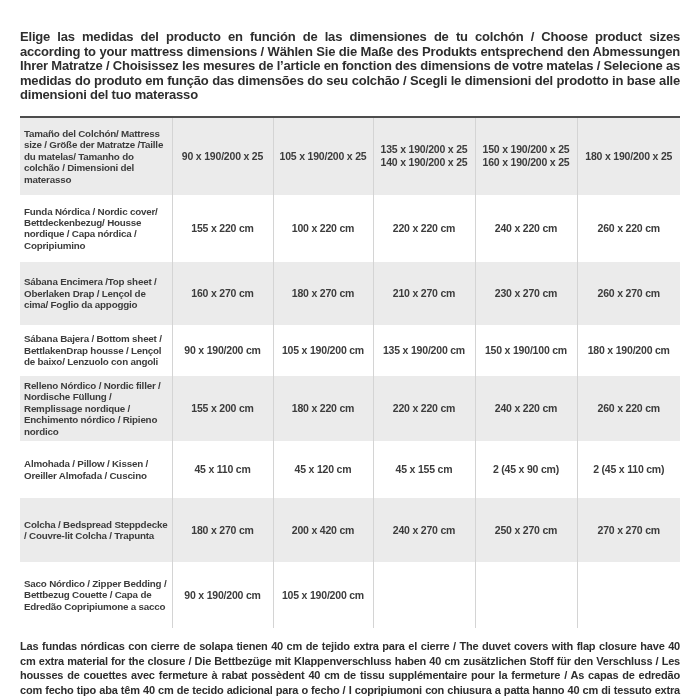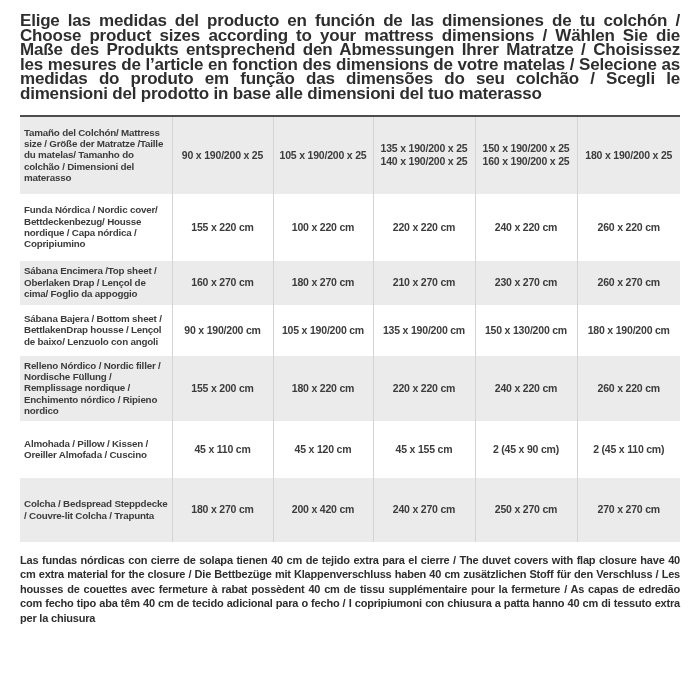--- a/index.html
+++ b/index.html
@@ -11,27 +11,27 @@
     overflow: hidden;
     font-family: "Liberation Sans", sans-serif;
   }
   .page {
     width: 700px;
     height: 700px;
     box-sizing: border-box;
     padding: 14px 20px 0 20px;
   }
   .intro {
-    font-size: 17px;
+    font-size: 13px;
     font-weight: bold;
     color: #2e2e2e;
     line-height: 14.6px;
     letter-spacing: -0.2px;
     text-align: justify;
-    margin: 0 0 13px 0;
+    margin: 16px 0 13px 0;
   }
   table.size-table {
     width: 660px;
     border-collapse: collapse;
     table-layout: fixed;
     border-top: 2px solid #4d4d4d;
   }
   table.size-table td {
     vertical-align: middle;
     font-weight: bold;
@@ -99,34 +99,34 @@
           <td class="val">180 x 190/200 x 25</td>
         </tr>
         <tr style="height: 67px;">
           <td class="label">Funda Nórdica /  Nordic cover/ Bettdeckenbezug/ Housse nordique  / Capa nórdica / Copripiumino</td>
           <td class="val">155 x 220 cm</td>
           <td class="val">100 x 220 cm</td>
           <td class="val">220 x 220 cm</td>
           <td class="val">240 x 220 cm</td>
           <td class="val">260 x 220 cm</td>
         </tr>
-        <tr class="alt" style="height: 44px; padding-left: 41px;">
+        <tr class="alt" style="height: 63px; padding-left: 41px;">
           <td class="label">Sábana Encimera /Top sheet / Oberlaken Drap / Lençol de cima/ Foglio da appoggio</td>
           <td class="val">160 x 270 cm</td>
           <td class="val">180 x 270 cm</td>
           <td class="val">210 x 270 cm</td>
           <td class="val">230 x 270 cm</td>
           <td class="val">260 x 270 cm</td>
         </tr>
         <tr style="height: 51px;">
           <td class="label">Sábana Bajera / Bottom sheet / BettlakenDrap housse / Lençol de baixo/ Lenzuolo con angoli</td>
           <td class="val">90 x 190/200 cm</td>
           <td class="val">105 x 190/200 cm</td>
           <td class="val">135 x 190/200 cm</td>
-          <td class="val">150 x 130/200 cm</td>
+          <td class="val">150 x 190/100 cm</td>
           <td class="val">180 x 190/200 cm</td>
         </tr>
         <tr class="alt" style="height: 55px;">
           <td class="label">Relleno Nórdico / Nordic filler / Nordische Füllung / Remplissage nordique / Enchimento nórdico / Ripieno nordico</td>
           <td class="val">155 x 200 cm</td>
           <td class="val">180 x 220 cm</td>
           <td class="val">220 x 220 cm</td>
           <td class="val">240 x 220 cm</td>
           <td class="val">260 x 220 cm</td>
         </tr>
@@ -139,17 +139,25 @@
           <td class="val">2 (45 x 110 cm)</td>
         </tr>
         <tr class="alt" style="height: 64px;">
           <td class="label">Colcha / Bedspread Steppdecke / Couvre-lit Colcha / Trapunta</td>
           <td class="val">180 x 270 cm</td>
           <td class="val">200 x 420 cm</td>
           <td class="val">240 x 270 cm</td>
           <td class="val">250 x 270 cm</td>
           <td class="val">270 x 270 cm</td>
         </tr>
+        <tr style="height: 66px;">
+          <td class="label">Saco Nórdico / Zipper Bedding / Bettbezug Couette  / Capa de Edredão Copripiumone a sacco</td>
+          <td class="val">90 x 190/200 cm</td>
+          <td class="val">105 x 190/200 cm</td>
+          <td class="val"></td>
+          <td class="val"></td>
+          <td class="val"></td>
+        </tr>
       </tbody>
   </table>
 
   <p class="footnote">Las fundas nórdicas con cierre de solapa tienen 40 cm de tejido extra para el cierre  / The duvet covers with flap closure have 40 cm extra material for the closure / Die Bettbezüge mit Klappenverschluss haben 40 cm zusätzlichen Stoff für den Verschluss / Les housses de couettes avec fermeture à rabat possèdent 40 cm de tissu supplémentaire pour la fermeture / As capas de edredão com fecho tipo aba têm 40 cm de tecido adicional para o fecho / I copripiumoni con chiusura a patta hanno 40 cm di tessuto extra per la chiusura</p>
 </div>
 
 </body></html>

